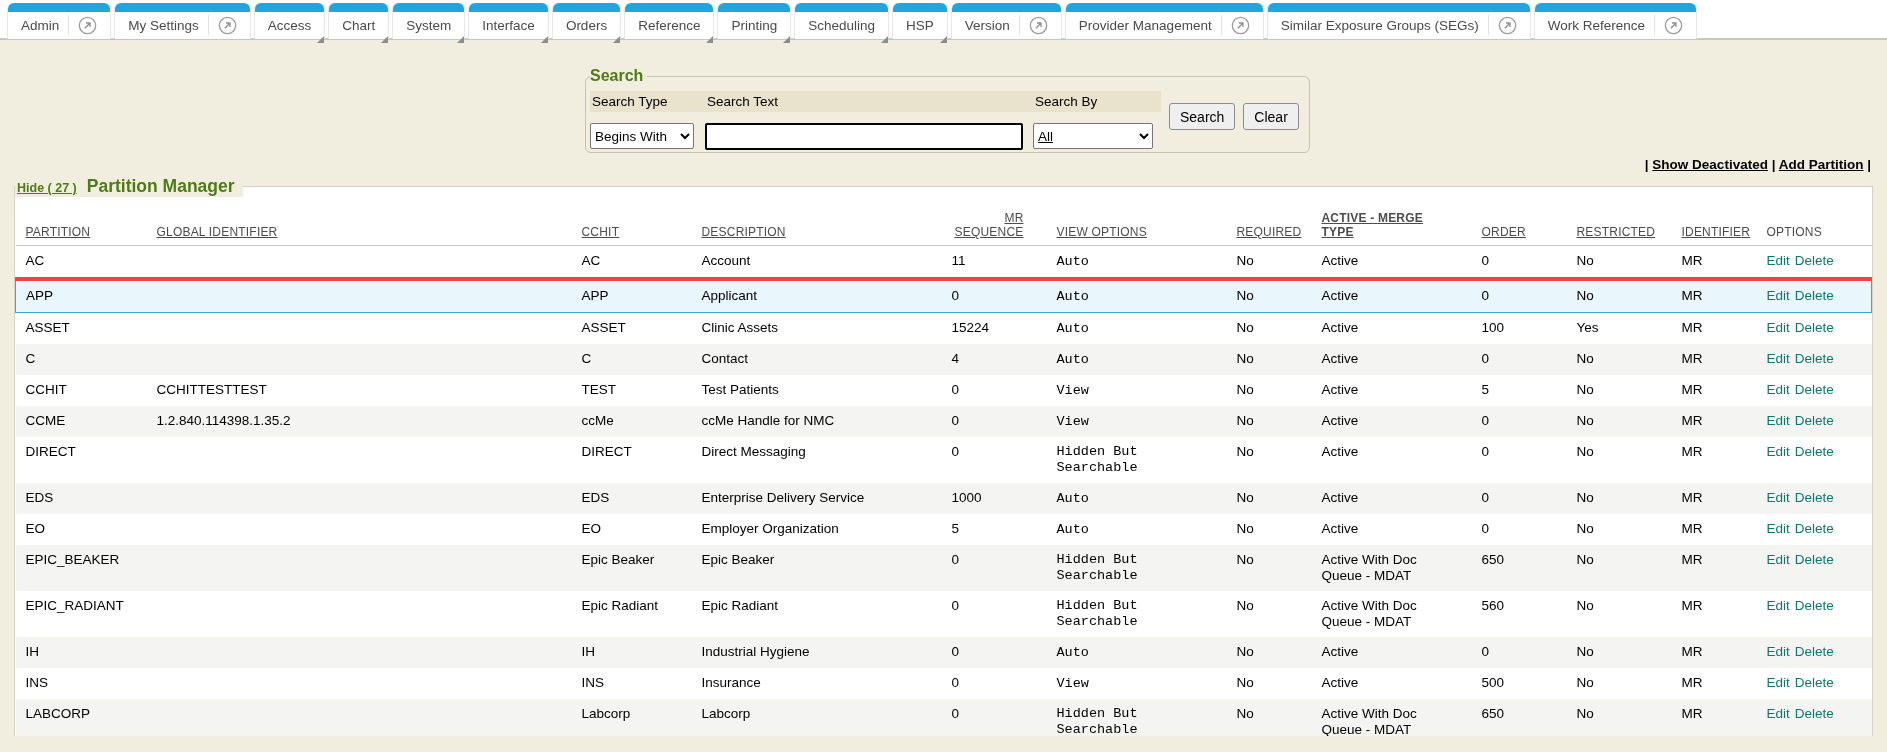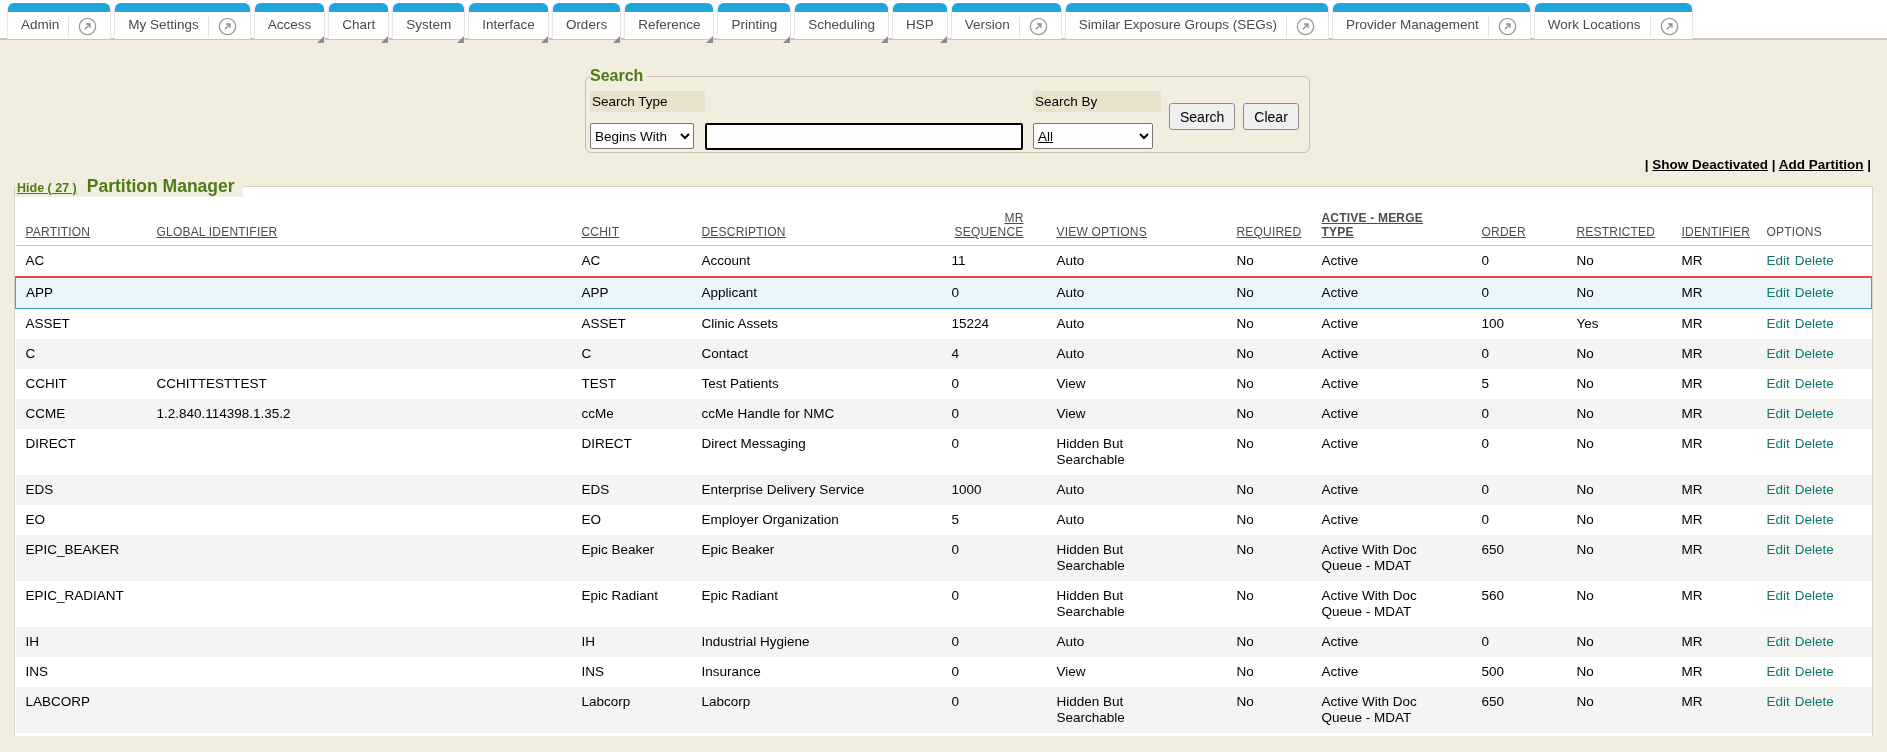--- a/index.html
+++ b/index.html
@@ -29,21 +29,21 @@
     flex:0 0 auto;
     box-shadow:1px 0 0 #e7e7e7, -1px 0 0 #e7e7e7;
   }
   .tab-cap {
     height:9px;
     background:#21a5dc;
     border-radius:6px 6px 0 0;
   }
   .tab-body {
     display:flex;
-    align-items:flex-start;
+    align-items:center;
     gap:9px;
     padding:5px 13px 6px 13px;
     font-size:13.5px;
     color:#4a4a4c;
     height:27px;
   }
   .tab-sep { width:1px; height:20px; background:#e2e2e2; }
   .ext-icon { width:19px; height:19px; display:inline-flex; }
   .menu-corner {
     position:absolute;
@@ -194,26 +194,26 @@
   .pm-table tbody td {
     font-size:13.5px;
     color:#000;
     padding:7px 6px 7px 10px;
     line-height:16px;
     vertical-align:top;
   }
   .pm-table tbody tr.stripe td { background:#f4f4f3; }
   .pm-table tbody tr.highlighted td {
     background:#e9f6fb;
-    border-top:2px solid #ef4444;
+    border-top:4px solid #ef4444;
     border-bottom:1px solid #41a5cb;
   }
   .pm-table tbody tr.highlighted td:first-child { border-left:1px solid #41a5cb; }
   .pm-table tbody tr.highlighted td:last-child  { border-right:1px solid #41a5cb; }
-  .cell-view-options span { display:inline-block; max-width:92px; }
+  .cell-view-options span { display:inline-block; max-width:92px;font-family:Liberation Mono, monospace; }
   .cell-active-merge-type span { display:inline-block; max-width:115px; }
   .row-action { color:#0f766e; text-decoration:none; cursor:pointer; }
   .row-action + .row-action { margin-left:5px; }
 </style>
 </head>
 <body>
 
 <div class="navbar">
     <div class="tab">
     <div class="tab-cap"></div>
@@ -325,65 +325,66 @@
           <circle cx="10" cy="10" r="8.6" fill="none" stroke="#9c9c9c" stroke-width="1.4"></circle>
           <path d="M7.2 12.8 L12.4 7.6 M8.4 7.4 L12.6 7.4 L12.6 11.6" fill="none" stroke="#8f8f8f" stroke-width="1.4"></path>
         </svg>
       </span>
     </div>
 
   </div>
     <div class="tab">
     <div class="tab-cap"></div>
     <div class="tab-body">
+      <span class="tab-label">Provider Management</span>
+      <span class="tab-sep" style="display: inline-block;"></span>
+      <span class="ext-icon" style="display: inline-flex;">
+        <svg viewBox="0 0 20 20" width="19" height="19">
+          <circle cx="10" cy="10" r="8.6" fill="none" stroke="#9c9c9c" stroke-width="1.4"></circle>
+          <path d="M7.2 12.8 L12.4 7.6 M8.4 7.4 L12.6 7.4 L12.6 11.6" fill="none" stroke="#8f8f8f" stroke-width="1.4"></path>
+        </svg>
+      </span>
+    </div>
+
+  </div>
+    <div class="tab">
+    <div class="tab-cap"></div>
+    <div class="tab-body">
       <span class="tab-label">Similar Exposure Groups (SEGs)</span>
       <span class="tab-sep" style="display: inline-block;"></span>
       <span class="ext-icon" style="display: inline-flex;">
         <svg viewBox="0 0 20 20" width="19" height="19">
           <circle cx="10" cy="10" r="8.6" fill="none" stroke="#9c9c9c" stroke-width="1.4"></circle>
           <path d="M7.2 12.8 L12.4 7.6 M8.4 7.4 L12.6 7.4 L12.6 11.6" fill="none" stroke="#8f8f8f" stroke-width="1.4"></path>
         </svg>
       </span>
     </div>
 
   </div>
     <div class="tab">
     <div class="tab-cap"></div>
     <div class="tab-body">
-      <span class="tab-label">Provider Management</span>
+      <span class="tab-label">Work Reference</span>
       <span class="tab-sep" style="display: inline-block;"></span>
       <span class="ext-icon" style="display: inline-flex;">
         <svg viewBox="0 0 20 20" width="19" height="19">
           <circle cx="10" cy="10" r="8.6" fill="none" stroke="#9c9c9c" stroke-width="1.4"></circle>
           <path d="M7.2 12.8 L12.4 7.6 M8.4 7.4 L12.6 7.4 L12.6 11.6" fill="none" stroke="#8f8f8f" stroke-width="1.4"></path>
         </svg>
       </span>
     </div>
 
   </div>
-    <div class="tab">
-    <div class="tab-cap"></div>
-    <div class="tab-body">
-      <span class="tab-label">Work Locations</span>
-      <span class="tab-sep" style="display: inline-block;"></span>
-      <span class="ext-icon" style="display: inline-flex;">
-        <svg viewBox="0 0 20 20" width="19" height="19">
-          <circle cx="10" cy="10" r="8.6" fill="none" stroke="#9c9c9c" stroke-width="1.4"></circle>
-          <path d="M7.2 12.8 L12.4 7.6 M8.4 7.4 L12.6 7.4 L12.6 11.6" fill="none" stroke="#8f8f8f" stroke-width="1.4"></path>
-        </svg>
-      </span>
-    </div>
-
-  </div>
   </div>
 
 <fieldset class="search-fieldset">
   <legend>Search</legend>
   <div class="search-grid">
     <div class="search-lbl" style="grid-row:1;grid-column:1">Search Type</div>
+    <div class="search-lbl" style="grid-row:1;grid-column:2">Search Text</div>
     <div class="search-lbl" style="grid-row:1;grid-column:3">Search By</div>
     <div class="search-ctrl" style="grid-row:2;grid-column:1">
       <select class="sel-type">
         <option>Begins With</option>
       </select>
     </div>
     <div class="search-ctrl" style="grid-row:2;grid-column:2">
       <input class="search-text" type="text" value="" style="">
     </div>
     <div class="search-ctrl" style="grid-row:2;grid-column:3">

